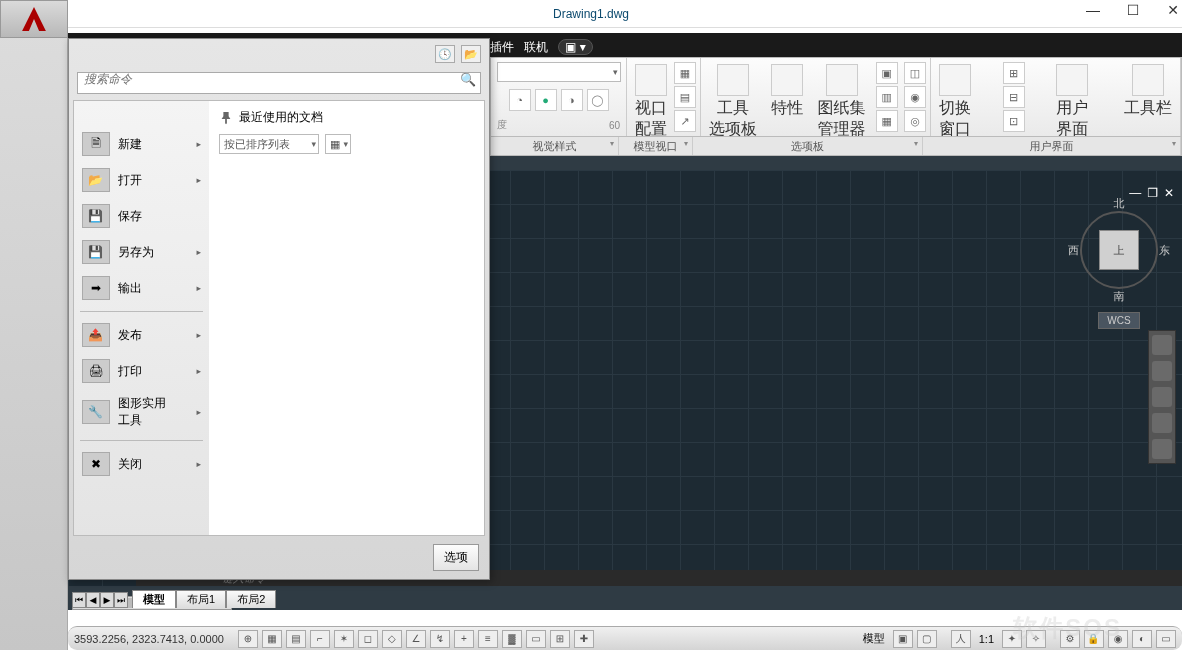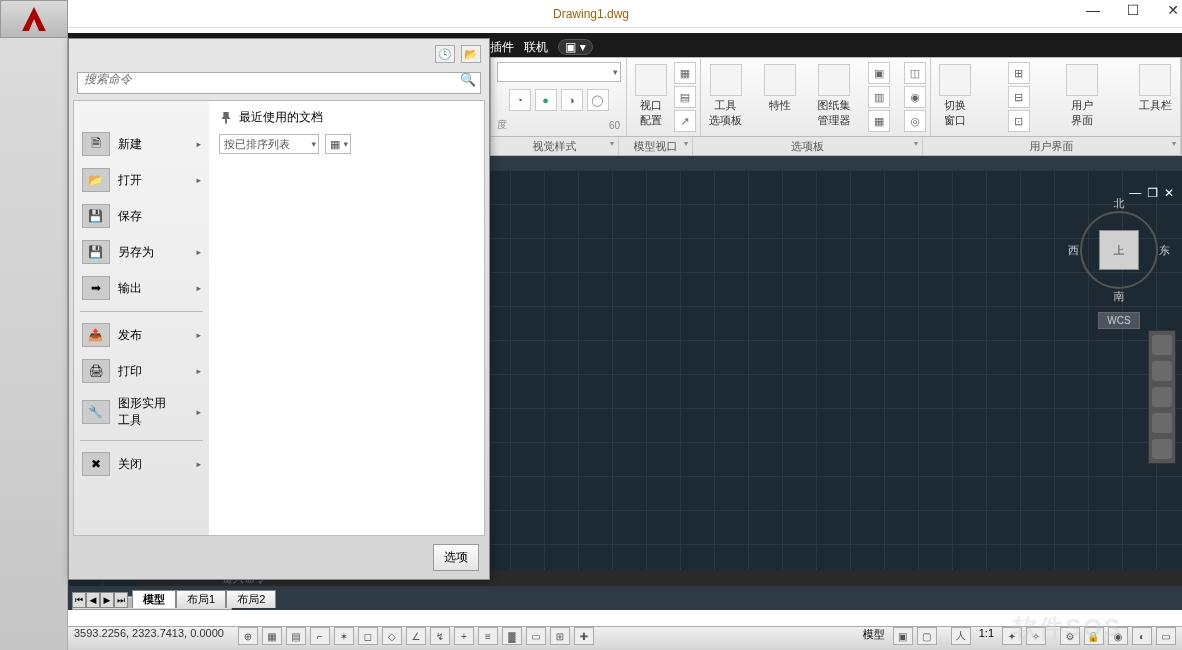--- a/index.html
+++ b/index.html
@@ -2,32 +2,32 @@
 <html><head>
 <meta charset="utf-8">
 <style>
 * { box-sizing: border-box; margin: 0; padding: 0; font-family: "Microsoft YaHei", "Segoe UI", sans-serif; }
 body { width: 1182px; height: 650px; overflow: hidden; background: #fff; position: relative; }
 
 
 .titlebar { height: 28px; background: #fff; display: flex; align-items: center; position: relative; border-bottom: 1px solid #ddd; }
 .app-logo { width: 68px; height: 38px; background: linear-gradient(#dadada,#b8b8b8); position: absolute; top: 0; left: 0; border: 1px solid #999; z-index: 60; display:flex;align-items:center;justify-content:center; }
 .app-logo svg { width: 34px; height: 34px; }
-.title { position: absolute; left: 50%; transform: translateX(-50%); font-size: 12px; color: #a16207; }
+.title { position: absolute; left: 50%; transform: translateX(-50%); font-size: 12px; color: #0c4a6e; }
 .win-controls { position: absolute; right: 2px; top: 2px; display: flex; gap: 26px; }
 .win-controls span { font-size: 14px; color: #333; width: 14px; text-align: center; cursor: pointer; }
 .ribbon-tabs { position:absolute; top:38px; left:490px; height:18px; display:flex; gap:10px; font-size:12px; color:#fff; align-items:center; }
 .ribbon-tabs span { cursor:pointer; }
 .ribbon-tabs-bg { position:absolute; top:33px; left:68px; right:0; height:24px; background:#1a1a1a; }
 
 
 .ribbon-body { position: absolute; top: 57px; left: 490px; right: 0; height: 80px; display: flex; background: linear-gradient(#fcfcfc,#eaeaea); border:1px solid #bbb; }
 .ribbon-group { border-right: 1px solid #ccc; padding: 4px 6px; display: flex; flex-direction: column; align-items:center; justify-content:space-between; }
 .rg-btn { width:22px; height:22px; border:1px solid #ccc; background:#fff; display:flex; align-items:center; justify-content:center; font-size:11px; color:#666; }
-.rg-big { display:flex; flex-direction:column; align-items:center; gap:2px; font-size:11px; color:#333; padding:2px 4px; }
+.rg-big { display:flex; flex-direction:column; align-items:center; gap:2px; font-size:16px; color:#333; padding:2px 4px; }
 .rg-big .ic { width:32px; height:32px; border:1px solid #ccc; background:#f4f4f4; }
 .dd { display:flex; align-items:center; border:1px solid #bbb; background:#fff; height:20px; padding:0 14px 0 4px; font-size:11px; color:#555; position:relative; }
 .dd::after { content:"▾"; position:absolute; right:2px; font-size:9px; color:#666; }
 
 .ribbon-labels { position:absolute; top:137px; left:490px; right:0; height:19px; display:flex; font-size:11px; color:#555; background:#e6e6e6; border:1px solid #bbb; border-top:none; }
 .ribbon-labels div { flex:0 0 auto; text-align:center; padding:2px 0; border-right:1px solid #ccc; position:relative; }
 .ribbon-labels div::after { content:"▾"; position:absolute; right:4px; font-size:8px; color:#888; }
 
 
 .appmenu { position: absolute; top: 38px; left: 68px; width: 422px; height: 542px; background: linear-gradient(#e6e6e6,#d6d6d6); border: 1px solid #888; box-shadow: 2px 2px 8px rgba(0,0,0,0.3); z-index: 50; display:flex; flex-direction:column; }
@@ -68,21 +68,21 @@
 .cmdline input { flex:1; background:transparent; border:none; color:#888; font-size:11px; font-style:italic; }
 
 
 .btabs { position:absolute; bottom:24px; left:68px; height:18px; display:flex; align-items:flex-end; font-size:11px; }
 .btab-arrows { display:flex; gap:0; margin-right:4px; }
 .btab-arrows span { width:14px; height:16px; border:1px solid #888; background:#ddd; display:flex; align-items:center; justify-content:center; font-size:9px; cursor:pointer; }
 .btab { padding:1px 10px; background:linear-gradient(#fafafa,#ddd); border:1px solid #888; border-bottom:none; cursor:pointer; }
 .btab.active { background:#fff; font-weight:bold; }
 
 
-.statusbar { position:absolute; bottom:0; left:68px; right:0; height:24px; background:linear-gradient(#f0f0f0,#d4d4d4); border-top:1px solid #aaa; display:flex; align-items:flex-start; font-size:11px; padding:0 6px; gap:4px; }
+.statusbar { position:absolute; bottom:0; left:68px; right:0; height:24px; background:linear-gradient(#f0f0f0,#d4d4d4); border-top:1px solid #aaa; display:flex; align-items:center; font-size:11px; padding:0 6px; gap:4px;border-radius:9px; }
 .coords { color:#333; margin-right:10px; }
 .sb-sep { flex:1; }
 .sb-btn { width:20px; height:18px; border:1px solid #aaa; background:#eee; cursor:pointer; display:flex; align-items:center; justify-content:center; font-size:10px; color:#555; }
 .sb-txt { padding:0 4px; }
 
 
 .left-strip { position:absolute; top:28px; left:0; width:68px; bottom:0; background:linear-gradient(#dcdcdc,#c6c6c6); border-right:1px solid #aaa; }
 .scroll-h { position:absolute; bottom:40px; left:72px; width:160px; height:14px; background:#ddd; border:1px solid #999; }
 .scroll-h .thumb { position:absolute; left:14px; width:60px; top:1px; bottom:1px; background:#bbb; }
 .watermark { position:absolute; right:60px; bottom:6px; font-size:24px; color:rgba(200,200,200,0.35); font-weight:bold; letter-spacing:2px; pointer-events:none; }

